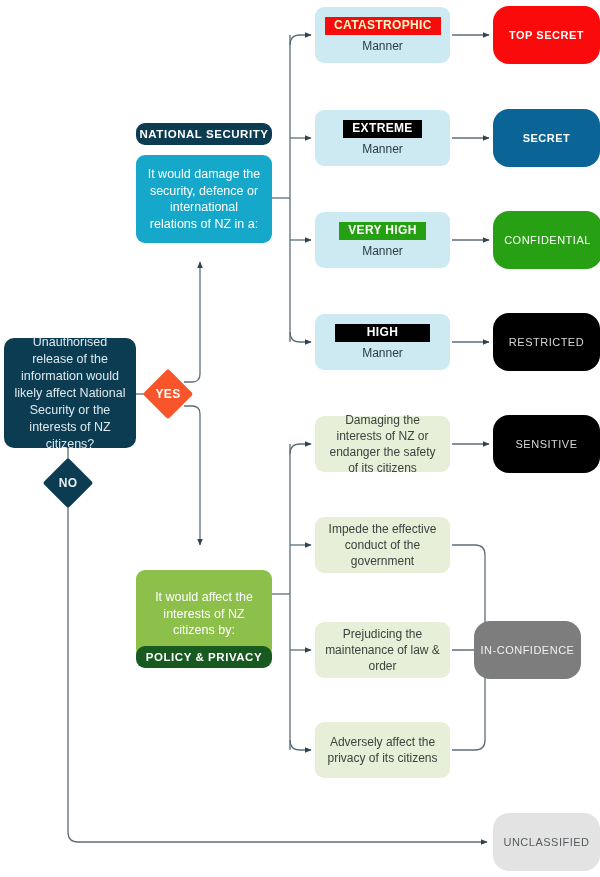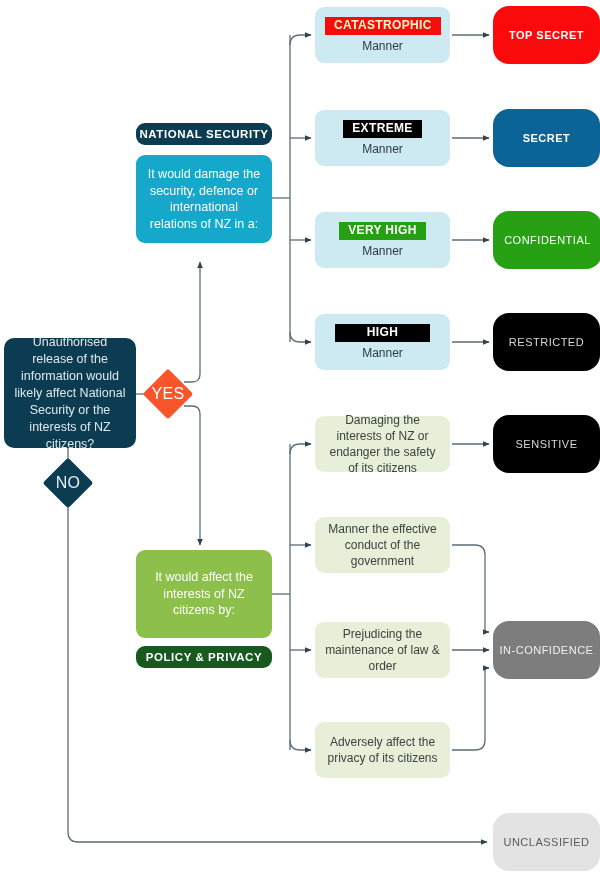--- a/index.html
+++ b/index.html
@@ -17,35 +17,35 @@
 
   
   .question{
     background:#0b3c52;color:#dfe8ec;border-radius:10px;
     font-size:12.5px;line-height:17px;padding:6px 10px;font-weight:400;
   }
   
   .diamond{position:absolute;display:flex;align-items:center;justify-content:center;}
   .diamond .dshape{position:absolute;left:0;top:0;width:100%;height:100%;
         transform:rotate(45deg);border-radius:3px;}
-  .diamond .dtxt{position:relative;z-index:2;font-size:16px;font-weight:400;letter-spacing:.3px;}
+  .diamond .dtxt{position:relative;z-index:2;font-size:12px;font-weight:700;letter-spacing:.3px;}
   .diamond.yes .dshape{background:#f9552a;}
   .diamond.yes .dtxt{color:#ffffff;}
   .diamond.no .dshape{background:#0b3c52;}
   .diamond.no .dtxt{color:#e8eef1;}
 
   
   .banner{border-radius:9px;font-size:11.5px;font-weight:700;letter-spacing:.55px;color:#ffffff;}
   .banner.ns{background:#0b3c52;}
   .banner.pp{background:#17591f;}
 
   
   .cat{border-radius:9px;font-size:12.5px;line-height:16.5px;color:#ffffff;padding:4px 10px;}
   .cat.blue{background:#15a8ca;}
-  .cat.green{background:#8cc04a;}
+  .cat.green{background:#8cc04a;margin-top:20px;}
 
   
   .crit{border-radius:9px;font-size:12px;line-height:16px;padding:4px 10px;}
   .crit.cyan{background:#cdeaf2;color:#2a3b41;}
   .crit.sage{background:#e7efd8;color:#3a4340;}
 
   .manner-tag{display:inline-block;padding:1px 9px 2px 9px;font-size:12px;font-weight:700;
         letter-spacing:.35px;line-height:15px;}
   .manner-tag.red{background:#f60c0c;color:#fef9c3;}
   .manner-tag.black{background:#000000;color:#ffffff;}
@@ -182,33 +182,33 @@
   </div>
 
   <div class="node banner pp" style="left:136px;top:646px;width:136px;height:22px;">
     <span class="lbl">POLICY &amp; PRIVACY</span>
   </div>
 
   <div class="node crit sage" style="left:315px;top:416px;width:135px;height:56px;">
     <span class="lbl">Damaging the interests of NZ or endanger the safety of its citizens</span>
   </div>
   <div class="node crit sage" style="left:315px;top:517px;width:135px;height:56px;">
-    <span class="lbl">Manner the effective conduct of the government</span>
+    <span class="lbl">Impede the effective conduct of the government</span>
   </div>
   <div class="node crit sage" style="left:315px;top:622px;width:135px;height:56px;">
     <span class="lbl">Prejudicing the maintenance of law &amp; order</span>
   </div>
   <div class="node crit sage" style="left:315px;top:722px;width:135px;height:56px;">
     <span class="lbl">Adversely affect the privacy of its citizens</span>
   </div>
 
   <div class="node result sensitive" style="left:493px;top:415px;width:107px;height:58px;">
     <span class="lbl">SENSITIVE</span>
   </div>
-  <div class="node result inconfidence" style="left:493px;top:621px;width:107px;height:58px;">
+  <div class="node result inconfidence" style="left:474px;top:621px;width:107px;height:58px;">
     <span class="lbl">IN-CONFIDENCE</span>
   </div>
 
   <div class="node result unclassified" style="left:493px;top:813px;width:107px;height:58px;">
     <span class="lbl">UNCLASSIFIED</span>
   </div>
 
 </div>
 
 </body></html>

